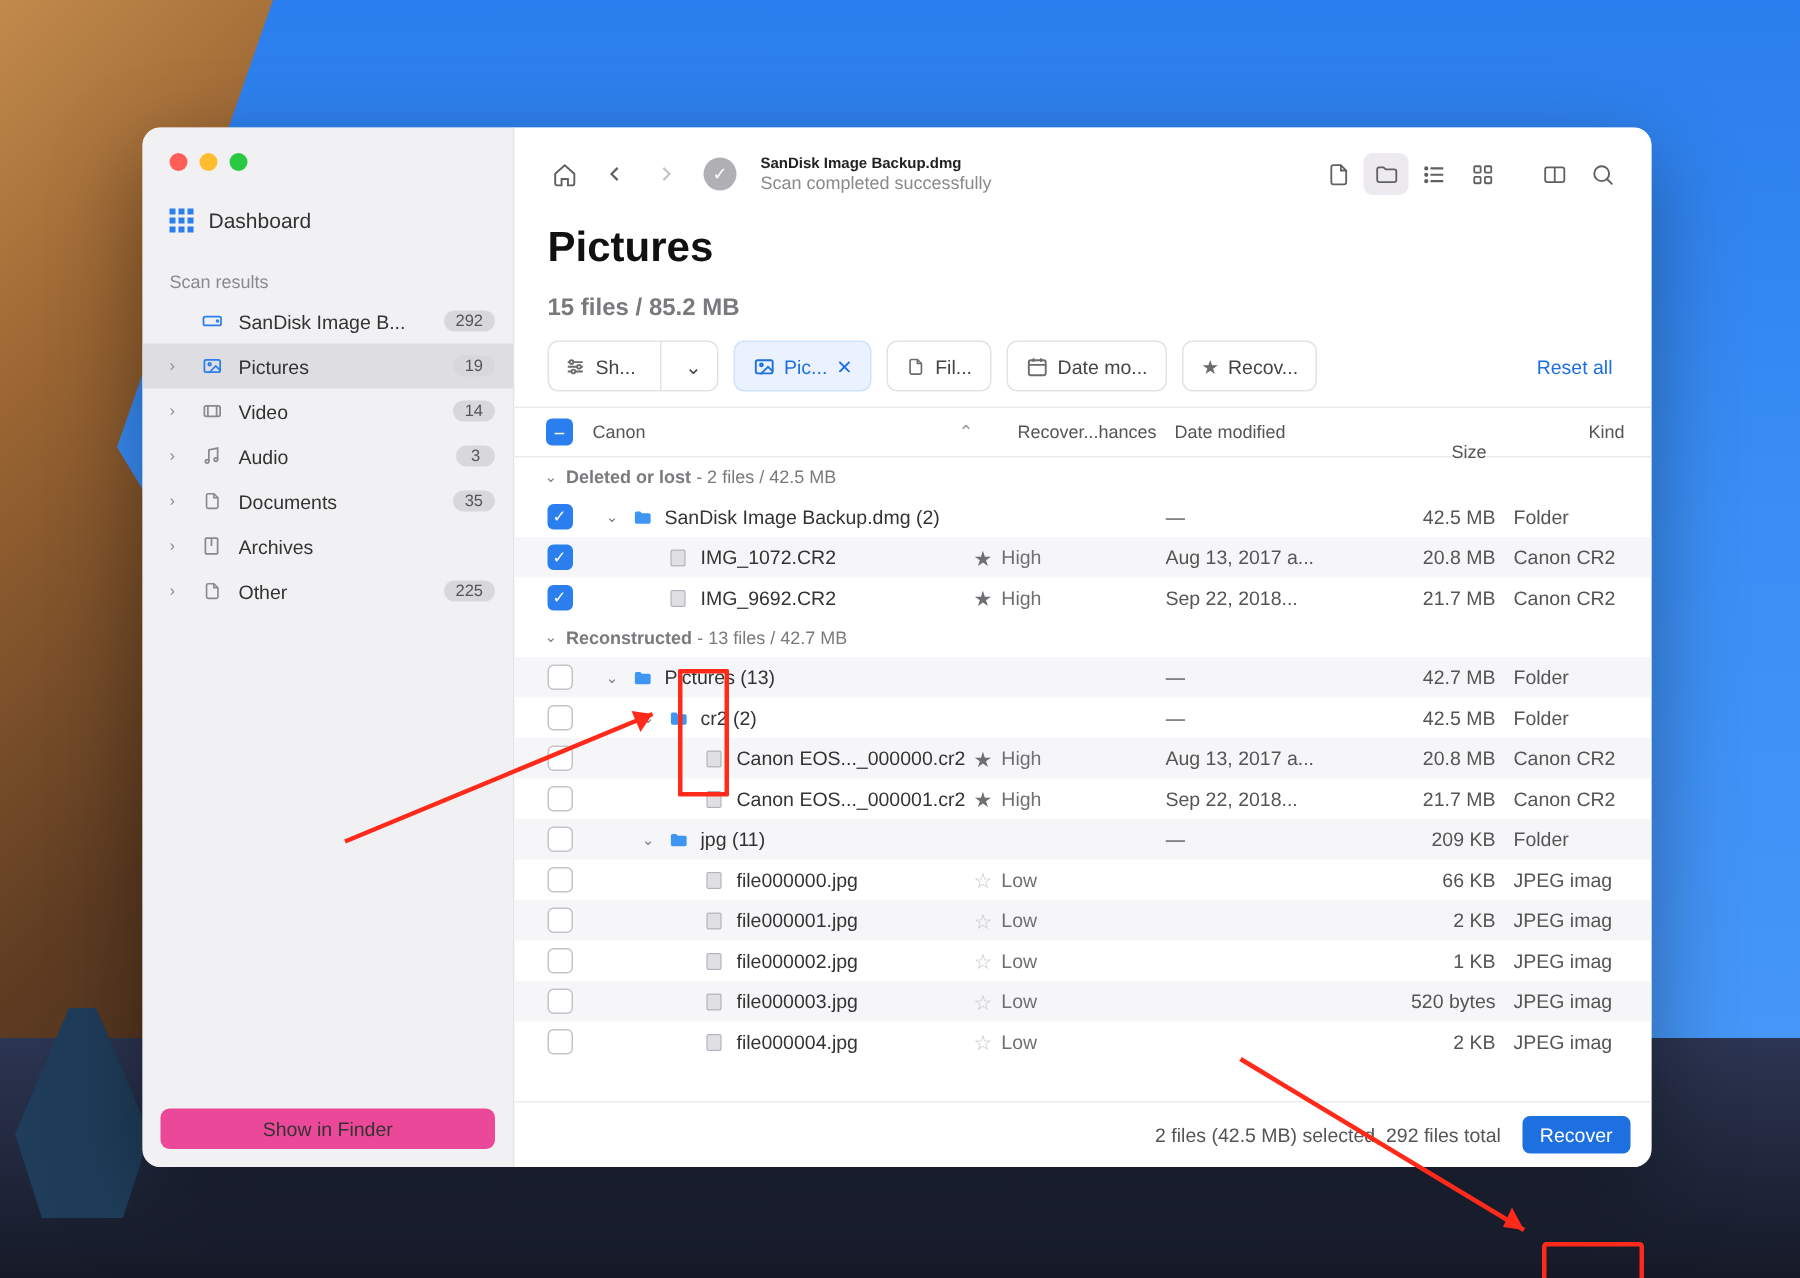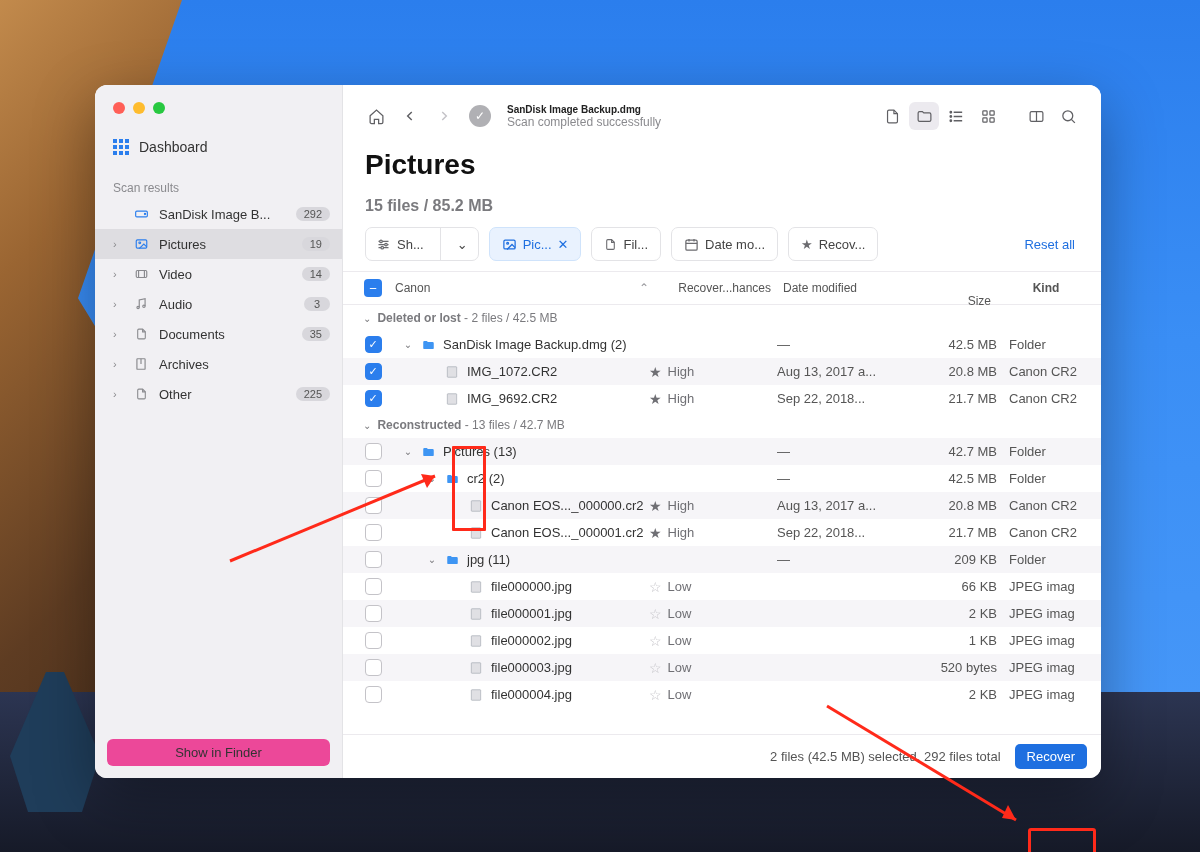--- a/index.html
+++ b/index.html
@@ -60,21 +60,21 @@
 .chip.active .cicon{color:#1e6fe0;}
 .chip .x{color:#1e6fe0; font-size:13px;}
 .reset{margin-left:auto; color:#1e6fe0; font-size:13px; background:none; border:none; cursor:pointer; padding:0 4px;}
 
 .table-head{height:34px; border-top:1px solid #eceaee; border-bottom:1px solid #eceaee; display:flex; align-items:center; font-size:12px; color:#555; padding:0 12px 0 12px;}
 .th-check{width:36px; display:flex; justify-content:center;}
 .mixed-box{width:18px;height:18px;border-radius:4px;background:#2b7eed;display:flex;align-items:center;justify-content:center;color:#fff;font-size:13px;line-height:1;}
 .th-name{flex:1; padding-left:4px;}
 .th-sort{color:#9a9a9e;}
 .th-rec,.th-date,.th-size,.th-kind{padding:0 6px;}
-.th-rec{width:128px;text-align:right;} .th-date{width:122px;text-align:left;} .th-size{width:98px;text-align:right;margin-top:25px;} .th-kind{width:92px;text-align:center;padding-left:12px;font-weight:bold;}
+.th-rec{width:128px;text-align:right;} .th-date{width:122px;text-align:left;} .th-size{width:98px;text-align:right;margin-top:25px;} .th-kind{width:92px;text-align:right;padding-left:12px;}
 
 .rows{flex:1; overflow:hidden; font-size:13px; color:#333;}
 .group-hdr{display:flex; align-items:center; gap:6px; padding:6px 12px 6px 20px; color:#7a7a7e; font-size:12px;}
 .group-hdr .gchev{font-size:10px;}
 .row{height:27px; display:flex; align-items:center; padding:0 12px 0 12px;}
 .row.alt{background:#f6f5f8;}
 .cell-check{width:36px; display:flex; justify-content:center;}
 .cbox{width:17px;height:17px;border:1.5px solid #c4c3c8;border-radius:4px;background:#fff;display:flex;align-items:center;justify-content:center;font-size:11px;color:#fff;}
 .cbox.on{background:#2b7eed;border-color:#2b7eed;}
 .cell-name{flex:1; display:flex; align-items:center; gap:6px; min-width:0;}

